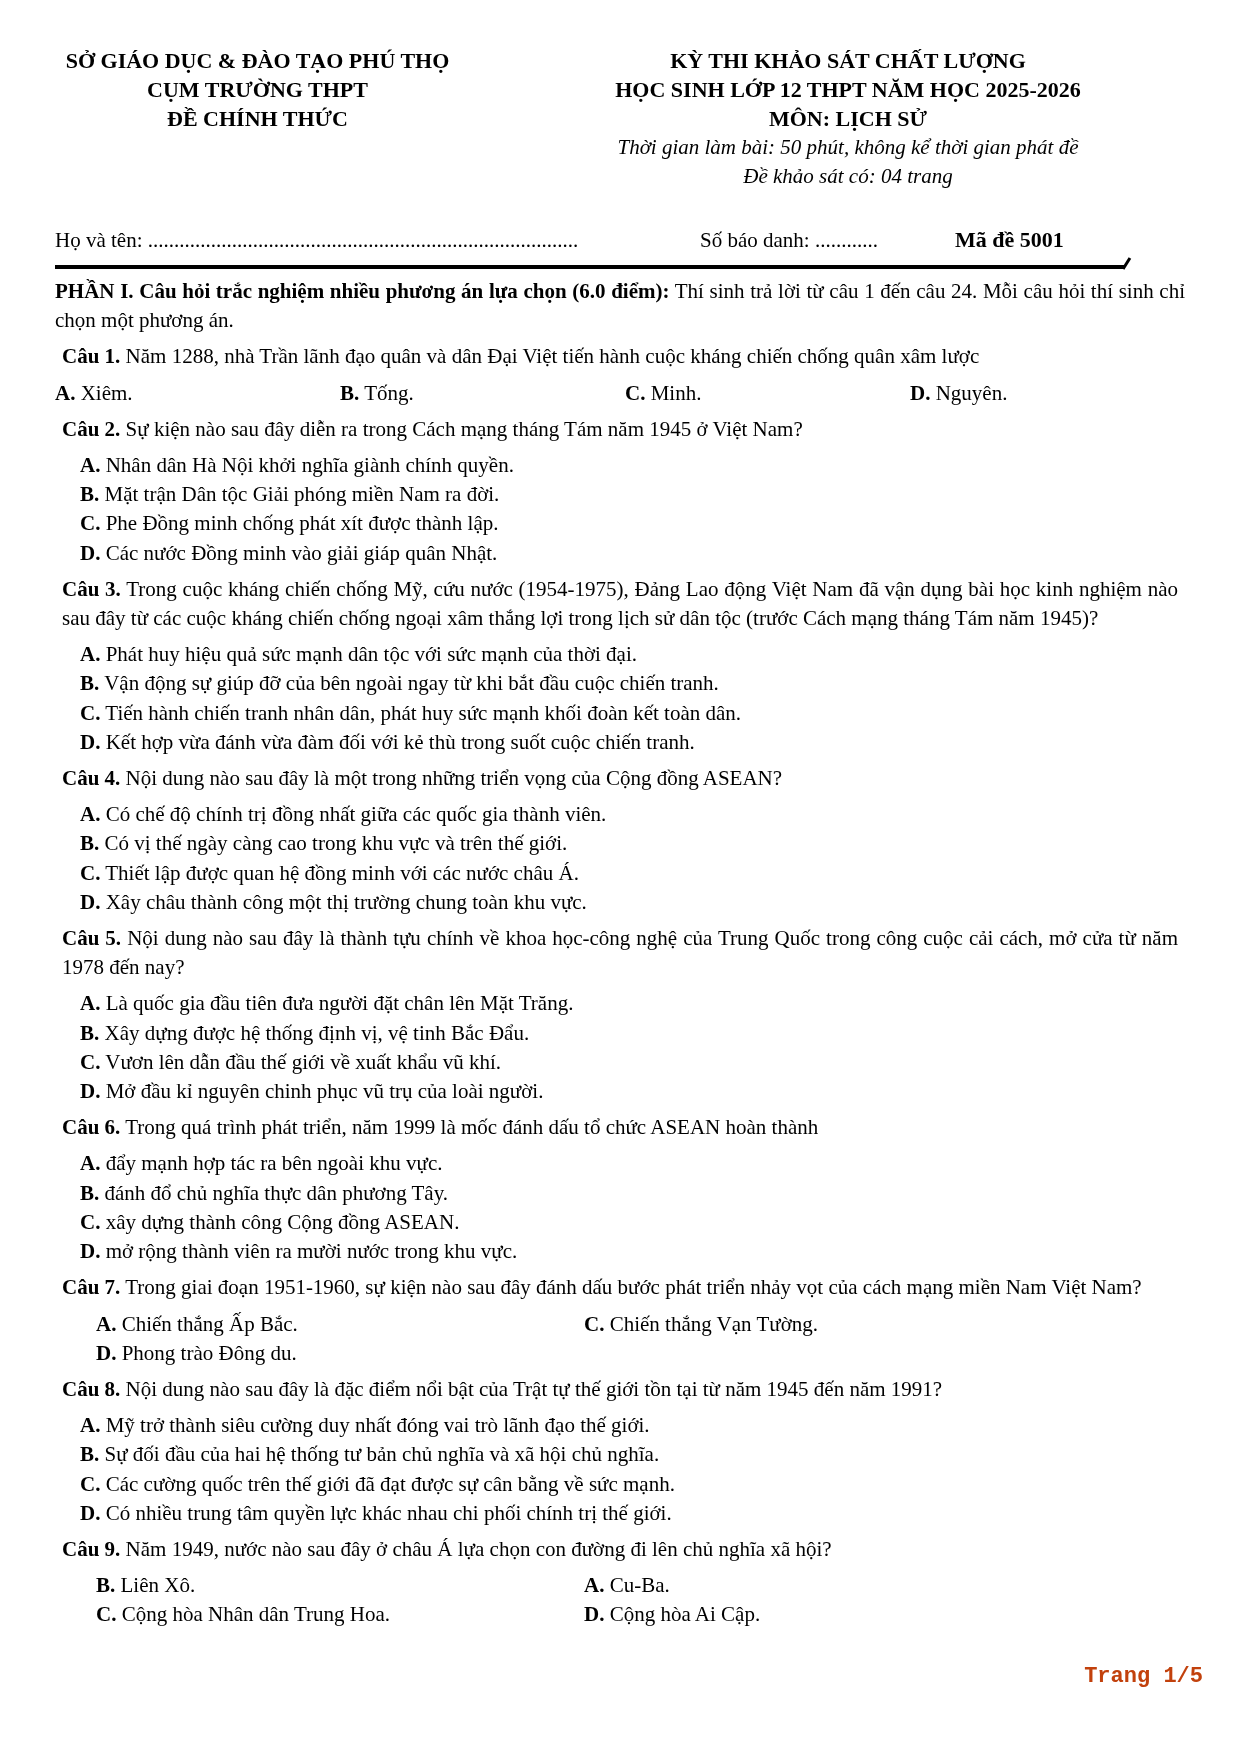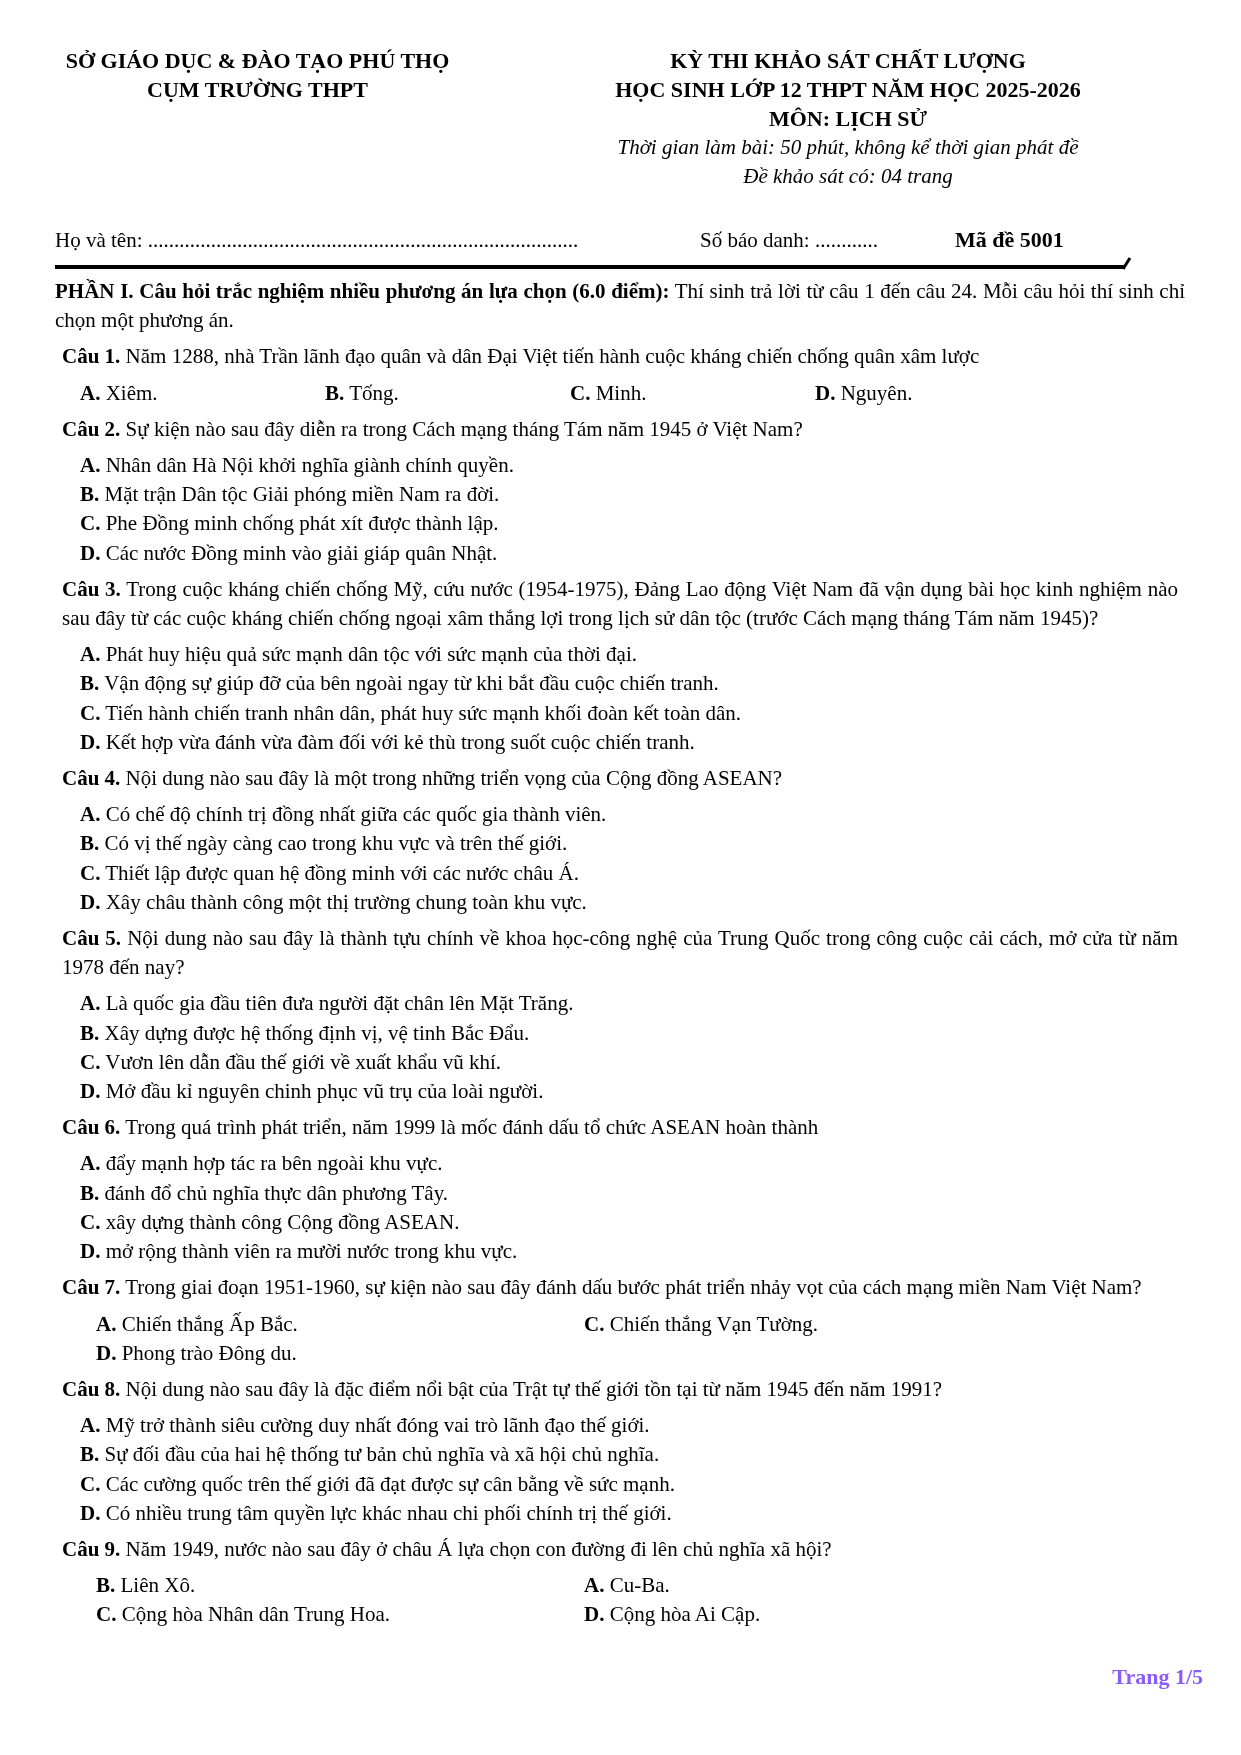--- a/index.html
+++ b/index.html
@@ -43,41 +43,42 @@
   }
   
   .body-text { margin:8px 56px 0 55px; line-height:29.2px; }
   .intro { text-align:justify; margin:0; }
   .qstem { text-align:justify; margin:7px; }
   .qlabel { font-weight:bold; }
   .okey { font-weight:bold; }
   .options-list .option { margin-left:25px; }
   .options-cols4 {
     display:grid; grid-template-columns:245px 245px 245px 1fr;
-    margin-left:25px;
+    gap:40px;
   }
   .options-cols2 {
     display:grid; grid-template-columns:488px 1fr;
     margin-left:41px;
   }
   
   .footer {
     position:absolute; top:1664px; right:38px;
     font-weight:bold; font-size:22px;
   }
 </style>
 </head>
 <body>
 
 <div class="page">
 
   <div class="header">
     <div class="header-left">
       <div>SỞ GIÁO DỤC &amp; ĐÀO TẠO PHÚ THỌ</div>
       <div>CỤM TRƯỜNG THPT</div>
+      <div>ĐỀ CHÍNH THỨC</div>
     </div>
     <div class="header-right">
       <div class="h-bold">KỲ THI KHẢO SÁT CHẤT LƯỢNG</div>
       <div class="h-bold">HỌC SINH LỚP 12 THPT NĂM HỌC 2025-2026</div>
       <div class="h-bold">MÔN: LỊCH SỬ</div>
       <div class="h-italic">Thời gian làm bài: 50 phút, không kể thời gian phát đề</div>
       <div class="h-italic">Đề khảo sát có: 04 trang</div>
     </div>
   </div>
 
@@ -179,15 +180,15 @@
       <div class="options-cols2">
         <div class="option"><b class="okey">B.</b> <span>Liên Xô.</span></div>
         <div class="option"><b class="okey">A.</b> <span>Cu-Ba.</span></div>
         <div class="option"><b class="okey">C.</b> <span>Cộng hòa Nhân dân Trung Hoa.</span></div>
         <div class="option"><b class="okey">D.</b> <span>Cộng hòa Ai Cập.</span></div>
       </div>
     </div>
 
   </div>
 
-  <div class="footer" style="color: #8b5cf6;">Trang 1/5</div>
+  <div class="footer" style="color: #c2410c; font-family: Liberation Mono, monospace;">Trang 1/5</div>
 
 </div>
 
 </body></html>

